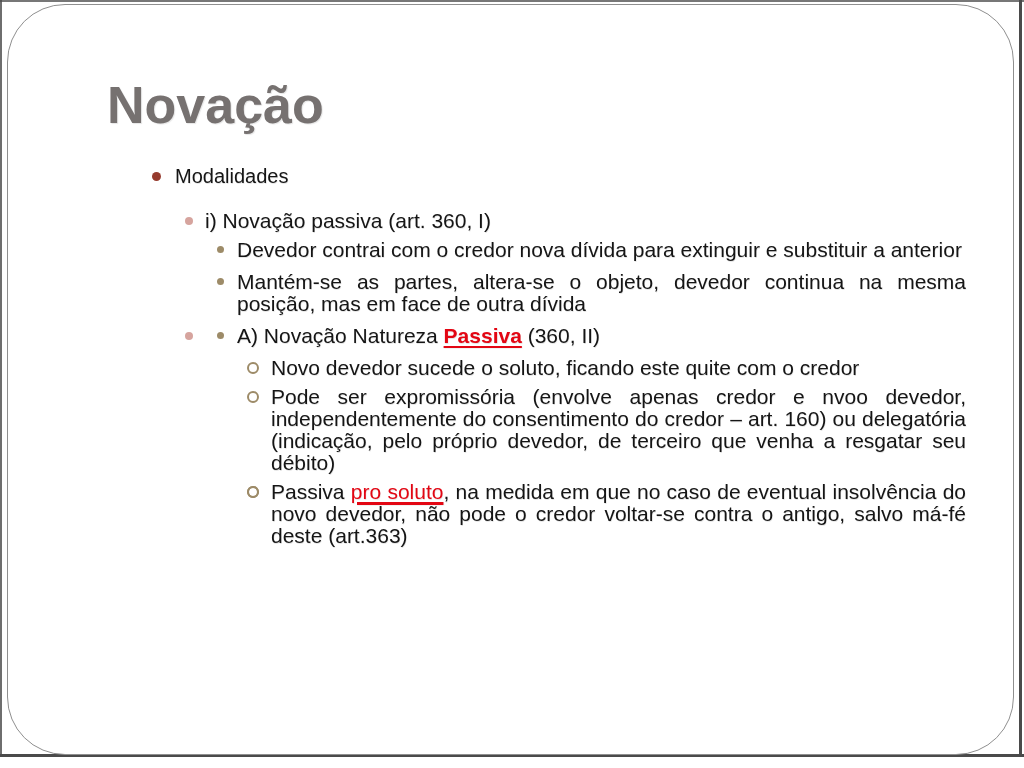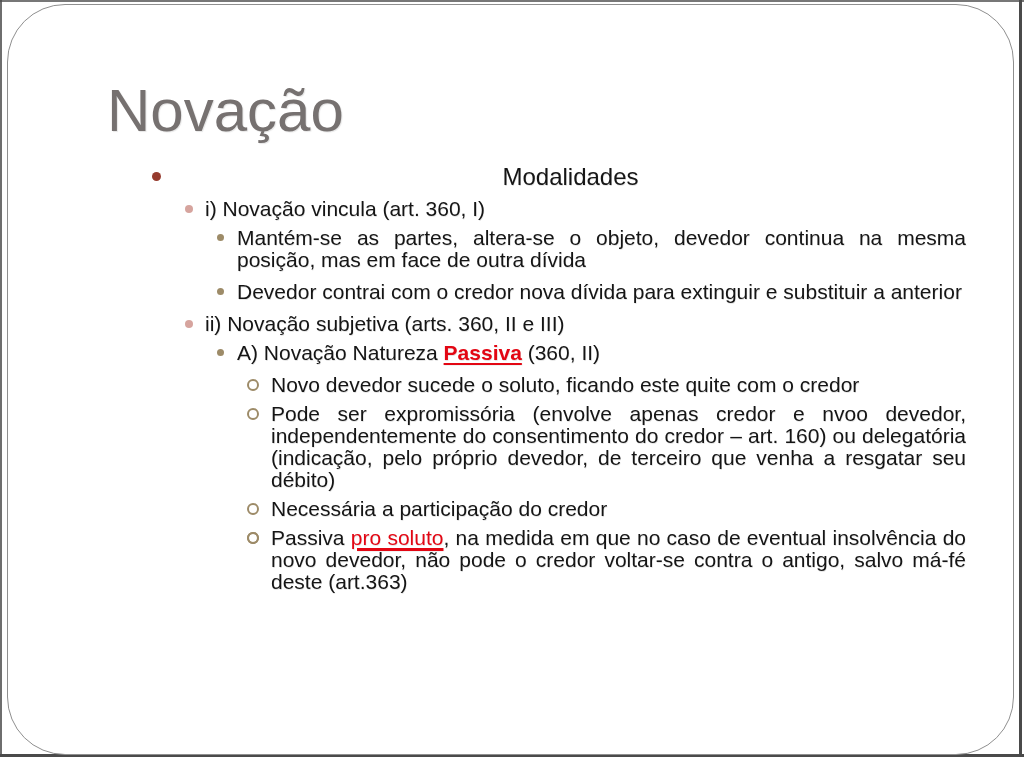--- a/index.html
+++ b/index.html
@@ -32,39 +32,40 @@
     border-radius: 58px;
     box-sizing: border-box;
     background: transparent;
     pointer-events: none;
   }
 
   .slide-title {
     position: absolute;
     left: 107px;
     top: 76px;
-    font-size: 60px;
+    font-size: 52px;
     line-height: 1.15;
     color: var(--title-text, #7a7674);
     text-shadow: 1px 1px 1px rgba(0,0,0,0.10);
+    font-weight: bold;
   }
 
   .content {
     position: absolute;
     left: 140px;
     top: 160px;
     width: 826px;
     padding-top: 3px;
     text-shadow: 0.5px 0.5px 0.5px rgba(0,0,0,0.10);
   }
 
   .item { position: relative; }
   .item .txt { display: inline; }
 
-  .l1 { font-size: 24px; line-height: 27px; padding-left: 35px;  margin-bottom: 8px; text-align: center; }
+  .l1 { font-size: 20px; line-height: 27px; padding-left: 35px;  margin-bottom: 20px; }
   .l2 { font-size: 21px; line-height: 22px; padding-left: 65px;  margin-bottom: 7px; }
   .l3 { font-size: 21px; line-height: 22px; padding-left: 97px;  margin-bottom: 10px; }
   .l4 { font-size: 21px; line-height: 22px; padding-left: 131px; margin-bottom: 7px; }
 
   .justify { text-align: justify; text-align-last: left; }
 
   .marker {
     position: absolute;
     border-radius: 50%;
     box-sizing: border-box;
@@ -108,57 +109,52 @@
 
 <div class="content">
 
   <div class="item l1">
     <span class="marker"></span>
     <span class="txt">Modalidades</span>
   </div>
 
   <div class="item l2">
     <span class="marker"></span>
-    <span class="txt">i) Novação vincula (art. 360, I)</span>
+    <span class="txt">i) Novação passiva (art. 360, I)</span>
+  </div>
+
+  <div class="item l3 justify">
+    <span class="marker"></span>
+    <span class="txt">Devedor contrai com o credor nova dívida para extinguir e substituir a anterior</span>
   </div>
 
   <div class="item l3 justify">
     <span class="marker"></span>
     <span class="txt">Mantém-se as partes, altera-se o objeto, devedor continua na mesma posição, mas em face de outra dívida</span>
   </div>
 
-  <div class="item l3 justify">
-    <span class="marker"></span>
-    <span class="txt">Devedor contrai com o credor nova dívida para extinguir e substituir a anterior</span>
-  </div>
-
   <div class="item l2">
     <span class="marker"></span>
-    <span class="txt">ii) Novação subjetiva (arts. 360, II e III)</span>
   </div>
 
   <div class="item l3">
     <span class="marker"></span>
     <span class="txt">A) Novação Natureza </span><span class="txt red-underline">Passiva</span><span class="txt"> (360, II)</span>
   </div>
 
   <div class="item l4">
     <span class="marker"></span>
     <span class="txt">Novo devedor sucede o soluto, ficando este quite com o credor</span>
   </div>
 
   <div class="item l4 justify">
     <span class="marker"></span>
     <span class="txt">Pode ser expromissória (envolve apenas credor e nvoo devedor, independentemente do consentimento do credor – art. 160) ou delegatória (indicação, pelo próprio devedor, de terceiro que venha a resgatar seu débito)</span>
   </div>
 
-  <div class="item l4">
-    <span class="marker"></span>
-    <span class="txt">Necessária a participação do credor</span>
-  </div>
 
   <div class="item l4 justify">
     <span class="marker"></span>
   </div>
 
   <div class="item l4 justify">
     <span class="marker"></span>
     <span class="txt">Passiva </span><span class="txt red-bold-underline">pro soluto</span><span class="txt">, na medida em que no caso de eventual insolvência do novo devedor, não pode o credor voltar-se contra o antigo, salvo má-fé deste (art.363)</span>
   </div>
 

